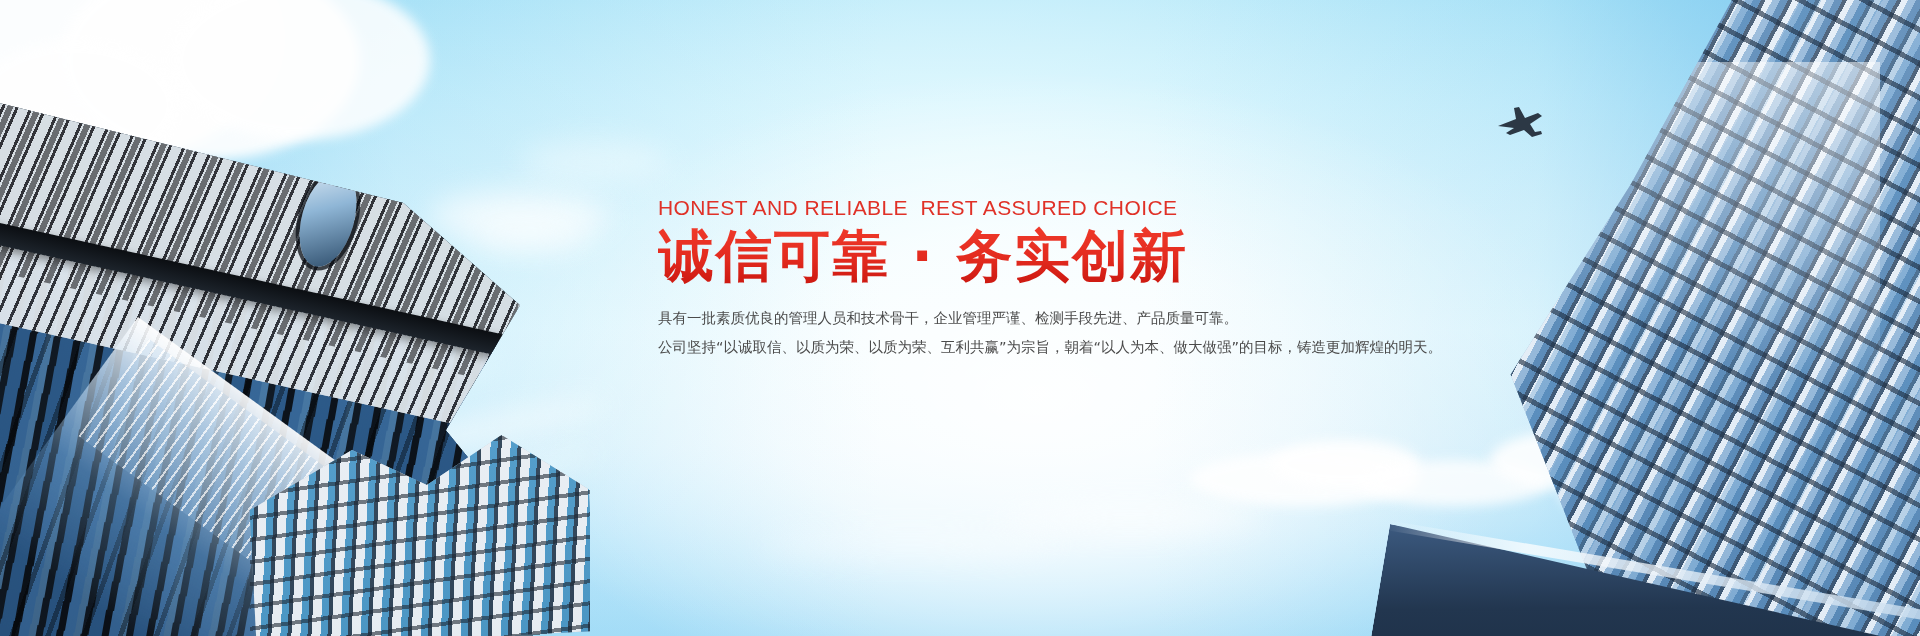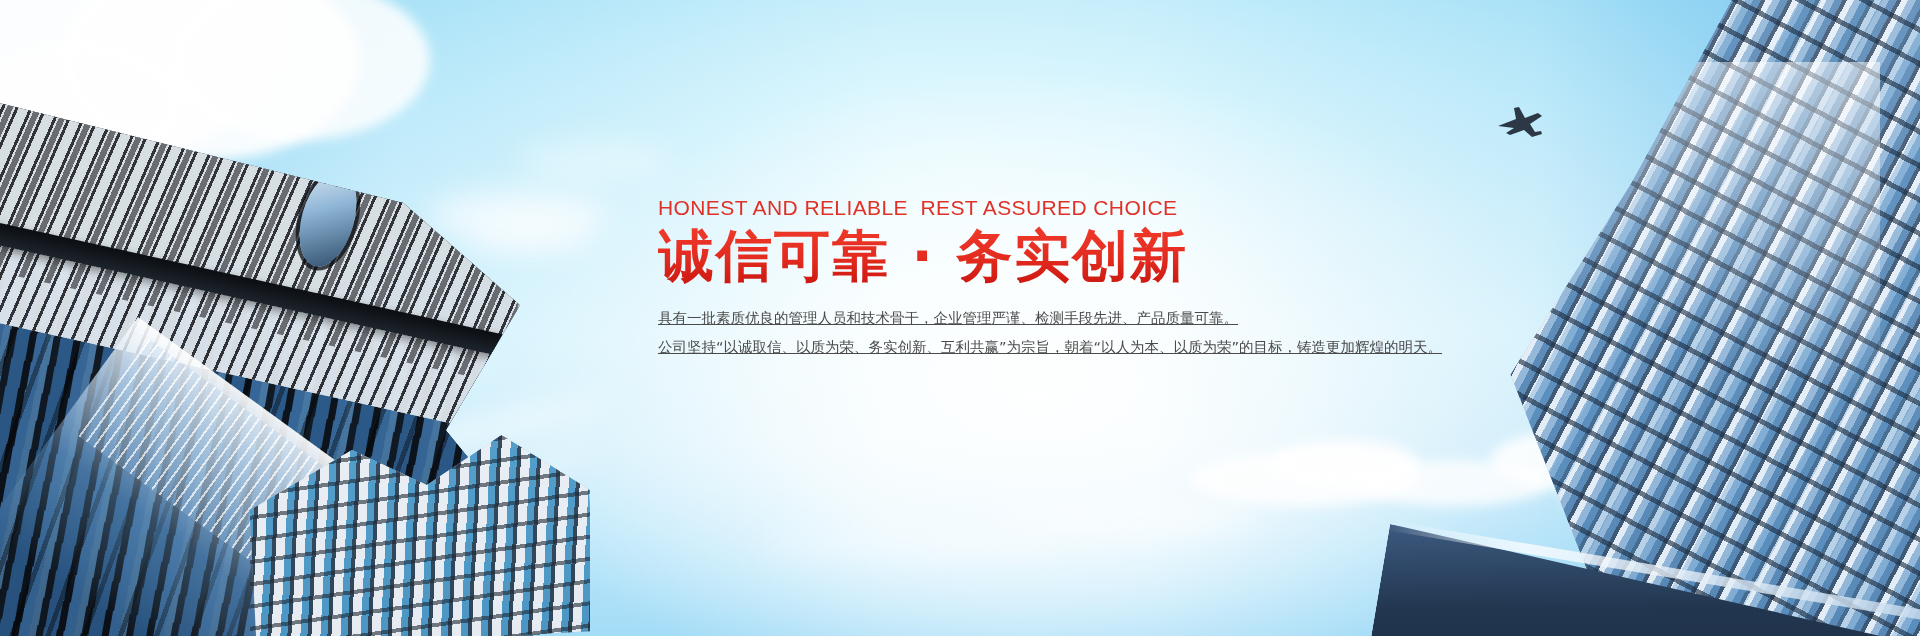--- a/index.html
+++ b/index.html
@@ -251,21 +251,21 @@
     white-space:nowrap;
   }
   .body-copy{
     margin:16px 0 0 0;
     font-family:"DejaVu Sans","Liberation Sans",sans-serif;
     font-size:14.5px;
     line-height:2.0;
     color:#4b4b4b;
     white-space:nowrap;
   }
-  .body-line{display:block;text-decoration:underline;}
+  .body-line{display:block;}
 </style>
 </head>
 <body>
 
 <div class="banner">
 
   <div class="sky"></div>
   <div class="sky-left-tint"></div>
   <div class="sky-right-tint"></div>
 
@@ -326,17 +326,17 @@
   </div>
 
   <div class="bld-sliver"></div>
   <div class="bld-sliver-edge"></div>
 
   <div class="copy">
     <div class="eyebrow">HONEST AND RELIABLE  REST ASSURED CHOICE</div>
     <h1 class="headline">诚信可靠 · 务实创新</h1>
     <p class="body-copy">
       <span class="body-line">具有一批素质优良的管理人员和技术骨干，企业管理严谨、检测手段先进、产品质量可靠。</span>
-      <span class="body-line">公司坚持“以诚取信、以质为荣、务实创新、互利共赢”为宗旨，朝着“以人为本、以质为荣”的目标，铸造更加辉煌的明天。</span>
+      <span class="body-line">公司坚持“以诚取信、以质为荣、以质为荣、互利共赢”为宗旨，朝着“以人为本、做大做强”的目标，铸造更加辉煌的明天。</span>
     </p>
   </div>
 
 </div>
 
 </body></html>

